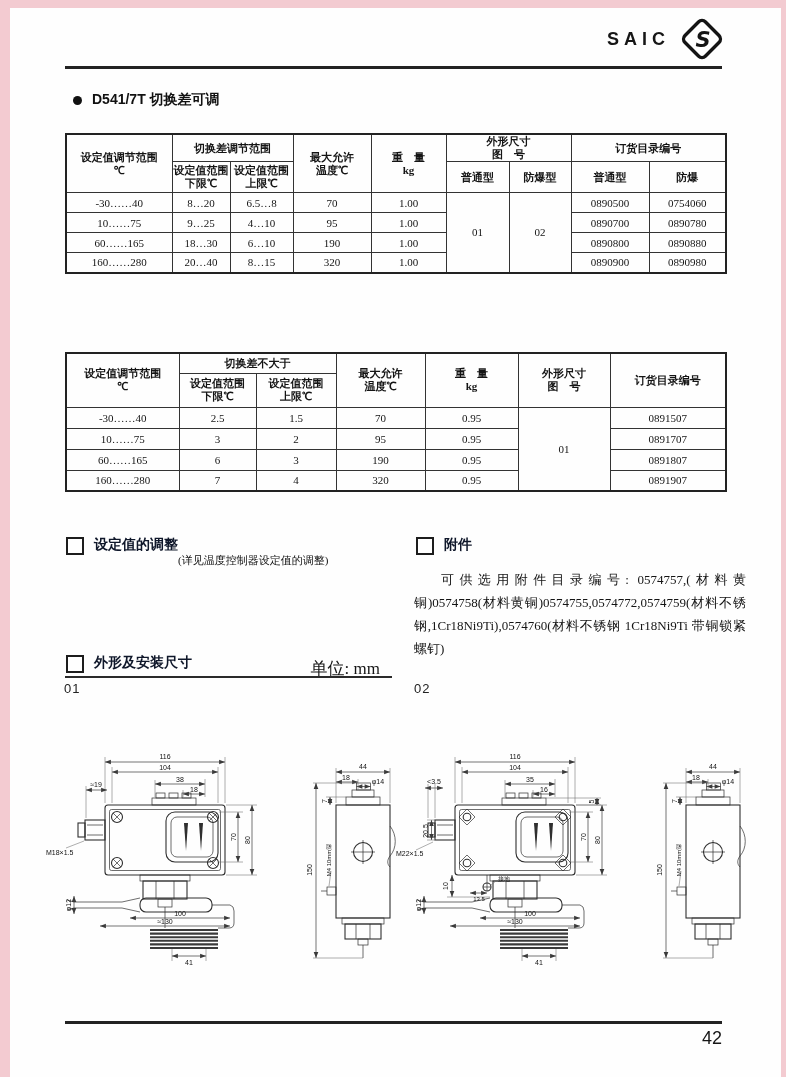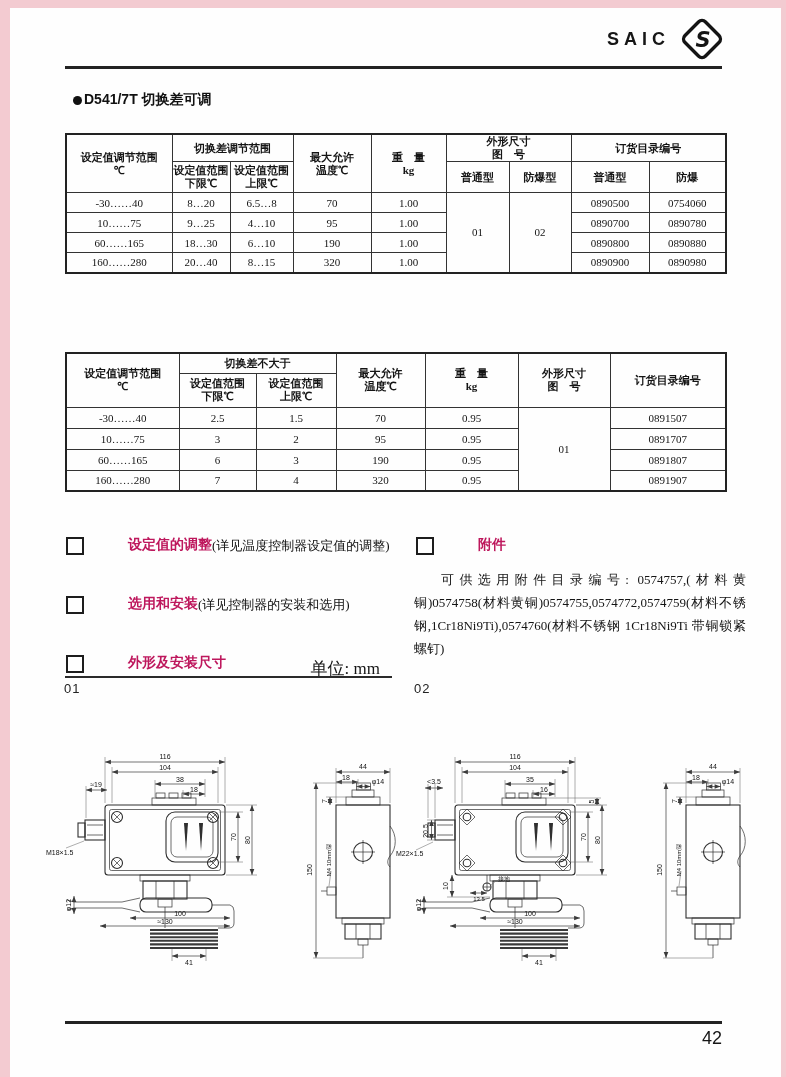--- a/index.html
+++ b/index.html
@@ -6,37 +6,37 @@
   body{width:786px;height:1077px;background:#f3cbd1;position:relative;overflow:hidden;
        font-family:"Liberation Sans",sans-serif;}
   #root{position:absolute;left:0;top:0;width:786px;height:1077px;}
   .sheet{position:absolute;left:10px;top:8px;right:5px;bottom:0;background:#fefefe;}
   .serif{font-family:"Liberation Serif",serif;}
   
   .brand{position:absolute;left:540px;top:16px;width:185px;height:46px;display:flex;align-items:center;justify-content:flex-end;gap:9px;}
   .brand-text{font-weight:700;font-size:18px;letter-spacing:5px;color:#161616;}
   .rule{position:absolute;left:65px;width:657px;height:3px;background:#232323;}
   
-  .sec{position:absolute;left:73px;height:20px;display:flex;align-items:center;gap:2px;}
+  .sec{position:absolute;left:73px;height:20px;display:flex;align-items:center;gap:10px;}
   .bullet{width:9px;height:9px;border-radius:50%;background:#111;flex:none;}
   .t1{font-weight:700;font-size:14px;color:#111;}
   .t1p{font-size:13px;color:#111;font-family:"Liberation Serif",serif;margin-left:1px;}
   
   table.spec{position:absolute;border-collapse:collapse;table-layout:fixed;width:660px;
      font-family:"Liberation Serif",serif;color:#141414;border:2px solid #222;}
   table.spec td{border:1px solid #333;text-align:center;vertical-align:middle;padding:0 1px;}
   td.hc{font-weight:700;font-size:11px;line-height:13px;white-space:pre-line;}
   td.dc{font-size:11px;}
   tr.hr1{height:26px;} tr.hr2{height:31px;} tr.dr{height:20px;}
   tr.hr1b{height:20px;} tr.hr2b{height:34px;} tr.drb{height:21px;}
   
   .note{position:absolute;display:flex;align-items:flex-start;}
   .cb{width:14px;height:14px;border:2px solid #1d1d1d;background:#fff;display:inline-block;margin-right:10px;margin-top:1px;flex:none;}
-  .nb{font-weight:700;font-size:14px;color:#be185d;margin-left:34px;}
-  .np{font-size:13px;color:#111;font-family:"Liberation Serif",serif;margin-top:1px;}
+  .nb{font-weight:700;font-size:14px;color:#0f172a;}
+  .np{font-size:11px;color:#111;font-family:"Liberation Serif",serif;margin-top:17px;}
   .para{position:absolute;font-size:13px;line-height:23px;color:#141414;text-align:justify;text-indent:27px;}
   .unit{position:absolute;font-size:17px;color:#141414;}
   .hline{position:absolute;height:2px;background:#2a2a2a;}
   .figlab{position:absolute;font-size:13px;letter-spacing:1px;color:#222;}
   .pagenum{position:absolute;left:640px;top:1028px;width:82px;text-align:right;font-size:18px;color:#161616;}
   
   svg.drawings{position:absolute;left:0;top:0;pointer-events:none;}
   .s{fill:none;stroke:#2f2f2f;stroke-width:1.1;}
   .t{fill:none;stroke:#2f2f2f;stroke-width:.7;}
   .f{fill:#2f2f2f;stroke:none;}
@@ -210,25 +210,20 @@
     </table>
 
   <div class="note" style="left:66px;top:536px">
     <span class="cb"></span>
     <span class="nb">设定值的调整</span>
     <span class="np">(详见温度控制器设定值的调整)</span>
   </div>
   <div class="note" style="left:416px;top:536px">
     <span class="cb"></span>
     <span class="nb">附件</span>
-  </div>
-  <div class="note" style="left:66px;top:595px">
-    <span class="cb"></span>
-    <span class="nb">选用和安装</span>
-    <span class="np">(详见控制器的安装和选用)</span>
   </div>
   <div class="para serif" style="left:414px;top:568px;width:332px">可供选用附件目录编号: 0574757,(材料黄铜)0574758(材料黄铜)0574755,0574772,0574759(材料不锈钢,1Cr18Ni9Ti),0574760(材料不锈钢 1Cr18Ni9Ti 带铜锁紧螺钉)</div>
   <div class="note" style="left:66px;top:654px">
     <span class="cb"></span>
     <span class="nb">外形及安装尺寸</span>
   </div>
   <div class="unit serif" style="left:300px;top:657px;width:80px;text-align:right">单位: mm</div>
   <div class="hline" style="left:65px;top:676px;width:327px"></div>
 
   <div class="figlab" style="left:64px;top:681px">01</div>

